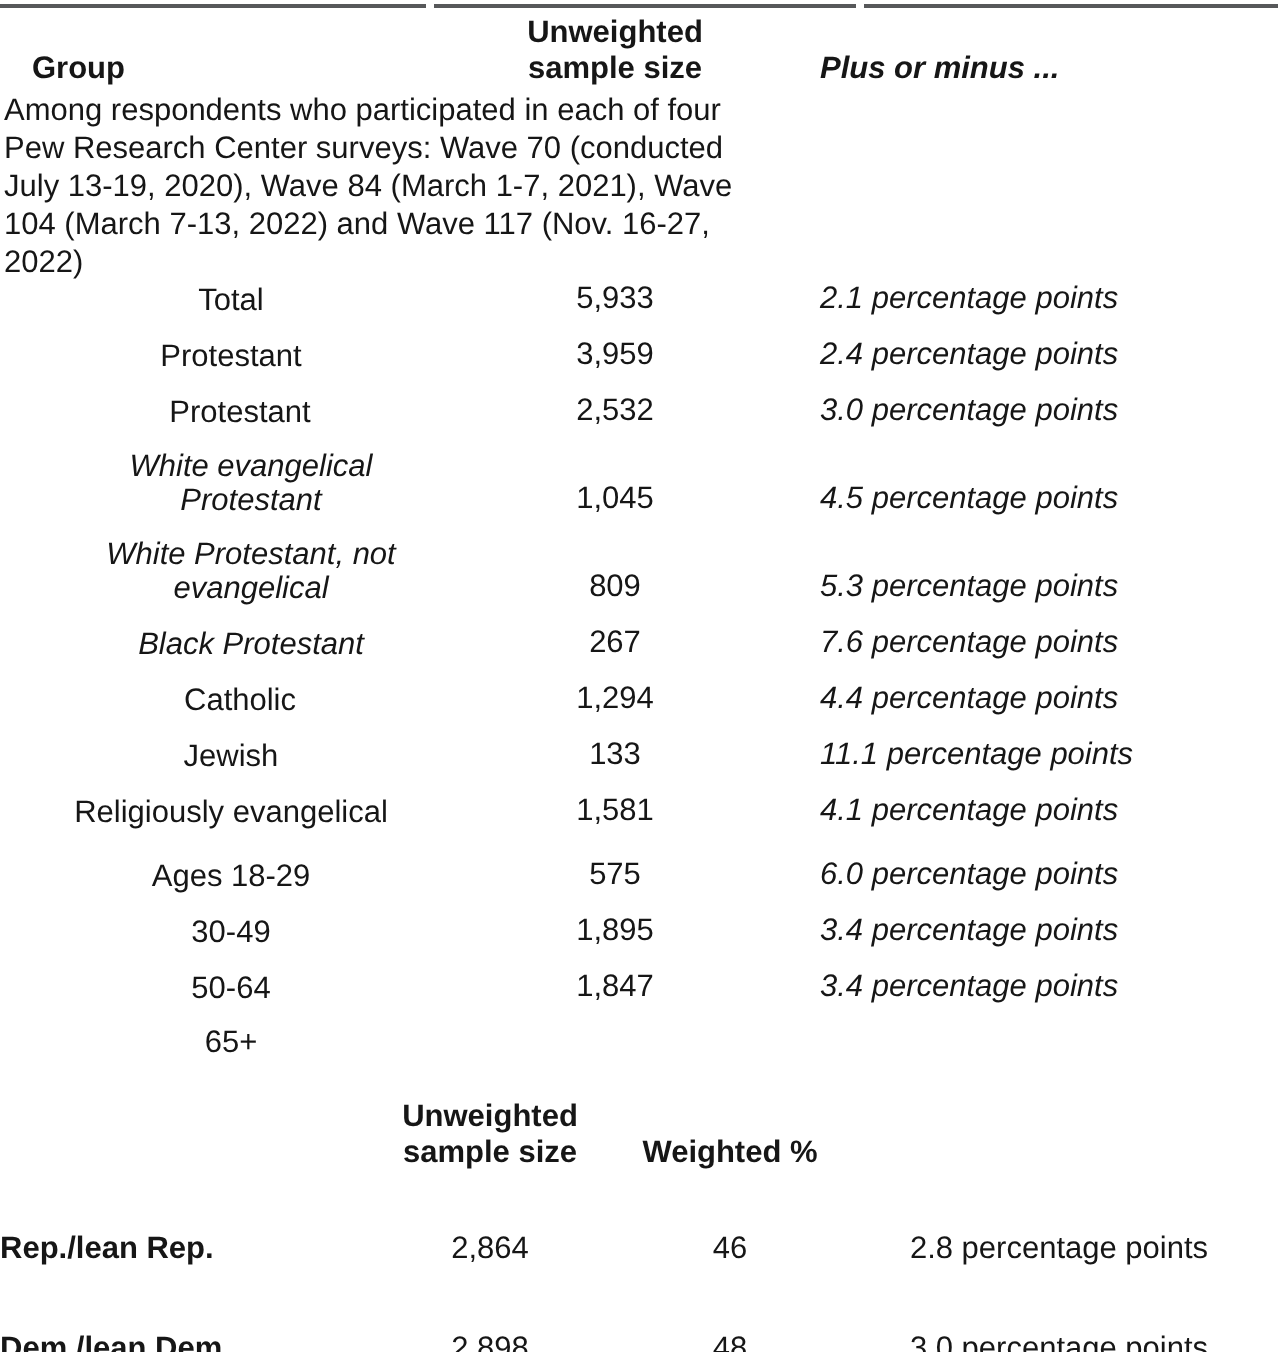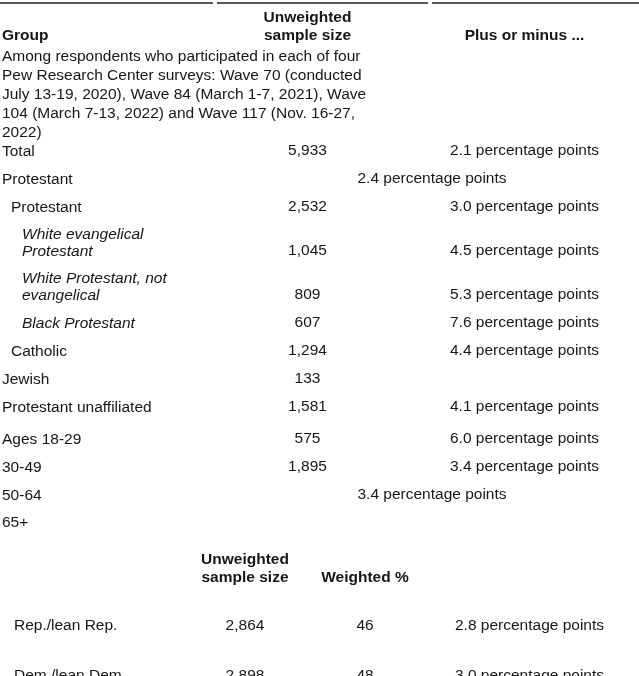--- a/index.html
+++ b/index.html
@@ -19,35 +19,35 @@
   .rule i { display: block; height: 2px; }
   .rule .s1 { width: 213px; }
   .rule .s2 { width: 211px; }
   .rule .s3 { flex: 1; }
   .rule-top i { background: var(--top-rule, #57585a); }
   .rule-bottom i { background: var(--bottom-rule, #727376); }
 
   .bold { font-weight: bold; }
 
   .hrow { display: flex; align-items: flex-end; margin-top: 4px; line-height: 18px; }
-  .c1 { flex: 0 0 215px; padding-left: 2px; box-sizing: border-box; }
+  .c1 { flex: 0 0 215px; padding-left: 16px; box-sizing: border-box; }
   .c2 { flex: 0 0 185px; text-align: center; }
-  .c3 { flex: 1; text-align: center; padding-left: 10px; box-sizing: border-box; }
+  .c3 { flex: 1; text-align: left; padding-left: 10px; box-sizing: border-box; font-style: italic; }
 
   .note { line-height: 19px; margin: 2px 0 0 2px; }
 
   .row { display: flex; align-items: flex-end; margin-bottom: 10px; line-height: 18px; }
-  .row .c1 { line-height: 17px; }
+  .row .c1 { line-height: 17px; text-align: center; }
   .ind0 { display: block; }
   .ind1 { display: block; padding-left: 9px; }
   .ind2 { display: block; padding-left: 20px; font-style: italic; }
   .gap-before { margin-top: 14px; }
 
   .subhdr { display: flex; align-items: flex-end; font-weight: bold; line-height: 18px; margin: 16px 0 8px 0; }
-  .b1 { flex: 0 0 170px; padding-left: 14px; box-sizing: border-box; }
+  .b1 { flex: 0 0 170px; padding-left: 0; box-sizing: border-box; font-weight: bold; }
   .b2 { flex: 0 0 150px; text-align: center; }
   .b3 { flex: 0 0 90px; text-align: center; white-space: nowrap; margin-top: 22px; }
   .b4 { flex: 1; text-align: center; padding-left: 10px; box-sizing: border-box; }
   .prow { display: flex; align-items: flex-end; margin-bottom: 10px; line-height: 18px; }
 </style>
 </head>
 <body>
 
 <div class="page">
 
@@ -70,20 +70,21 @@
       <div class="c1">
           <span class="ind0">Total</span>
         </div>
       <div class="c2">5,933</div>
       <div class="c3">2.1 percentage points</div>
     </div>
     <div class="row">
       <div class="c1">
           <span class="ind0">Protestant</span>
         </div>
+      <div class="c2">3,959</div>
       <div class="c3">2.4 percentage points</div>
     </div>
     <div class="row">
       <div class="c1">
           <span class="ind1">Protestant</span>
         </div>
       <div class="c2">2,532</div>
       <div class="c3">3.0 percentage points</div>
     </div>
     <div class="row">
@@ -97,39 +98,40 @@
       <div class="c1">
           <span class="ind2">White Protestant, not<br>evangelical</span>
         </div>
       <div class="c2">809</div>
       <div class="c3">5.3 percentage points</div>
     </div>
     <div class="row">
       <div class="c1">
           <span class="ind2">Black Protestant</span>
         </div>
-      <div class="c2">607</div>
+      <div class="c2">267</div>
       <div class="c3">7.6 percentage points</div>
     </div>
     <div class="row">
       <div class="c1">
           <span class="ind1">Catholic</span>
         </div>
       <div class="c2">1,294</div>
       <div class="c3">4.4 percentage points</div>
     </div>
     <div class="row">
       <div class="c1">
           <span class="ind0">Jewish</span>
         </div>
       <div class="c2">133</div>
+      <div class="c3">11.1 percentage points</div>
     </div>
     <div class="row">
       <div class="c1">
-          <span class="ind0">Protestant unaffiliated</span>
+          <span class="ind0">Religiously evangelical</span>
         </div>
       <div class="c2">1,581</div>
       <div class="c3">4.1 percentage points</div>
     </div>
     <div class="row gap-before">
       <div class="c1">
           <span class="ind0">Ages 18-29</span>
         </div>
       <div class="c2">575</div>
       <div class="c3">6.0 percentage points</div>
@@ -138,20 +140,21 @@
       <div class="c1">
           <span class="ind0">30-49</span>
         </div>
       <div class="c2">1,895</div>
       <div class="c3">3.4 percentage points</div>
     </div>
     <div class="row">
       <div class="c1">
           <span class="ind0">50-64</span>
         </div>
+      <div class="c2">1,847</div>
       <div class="c3">3.4 percentage points</div>
     </div>
     <div class="row">
       <div class="c1">
           <span class="ind0">65+</span>
         </div>
     </div>
   </div>
 
   <div class="subhdr">

